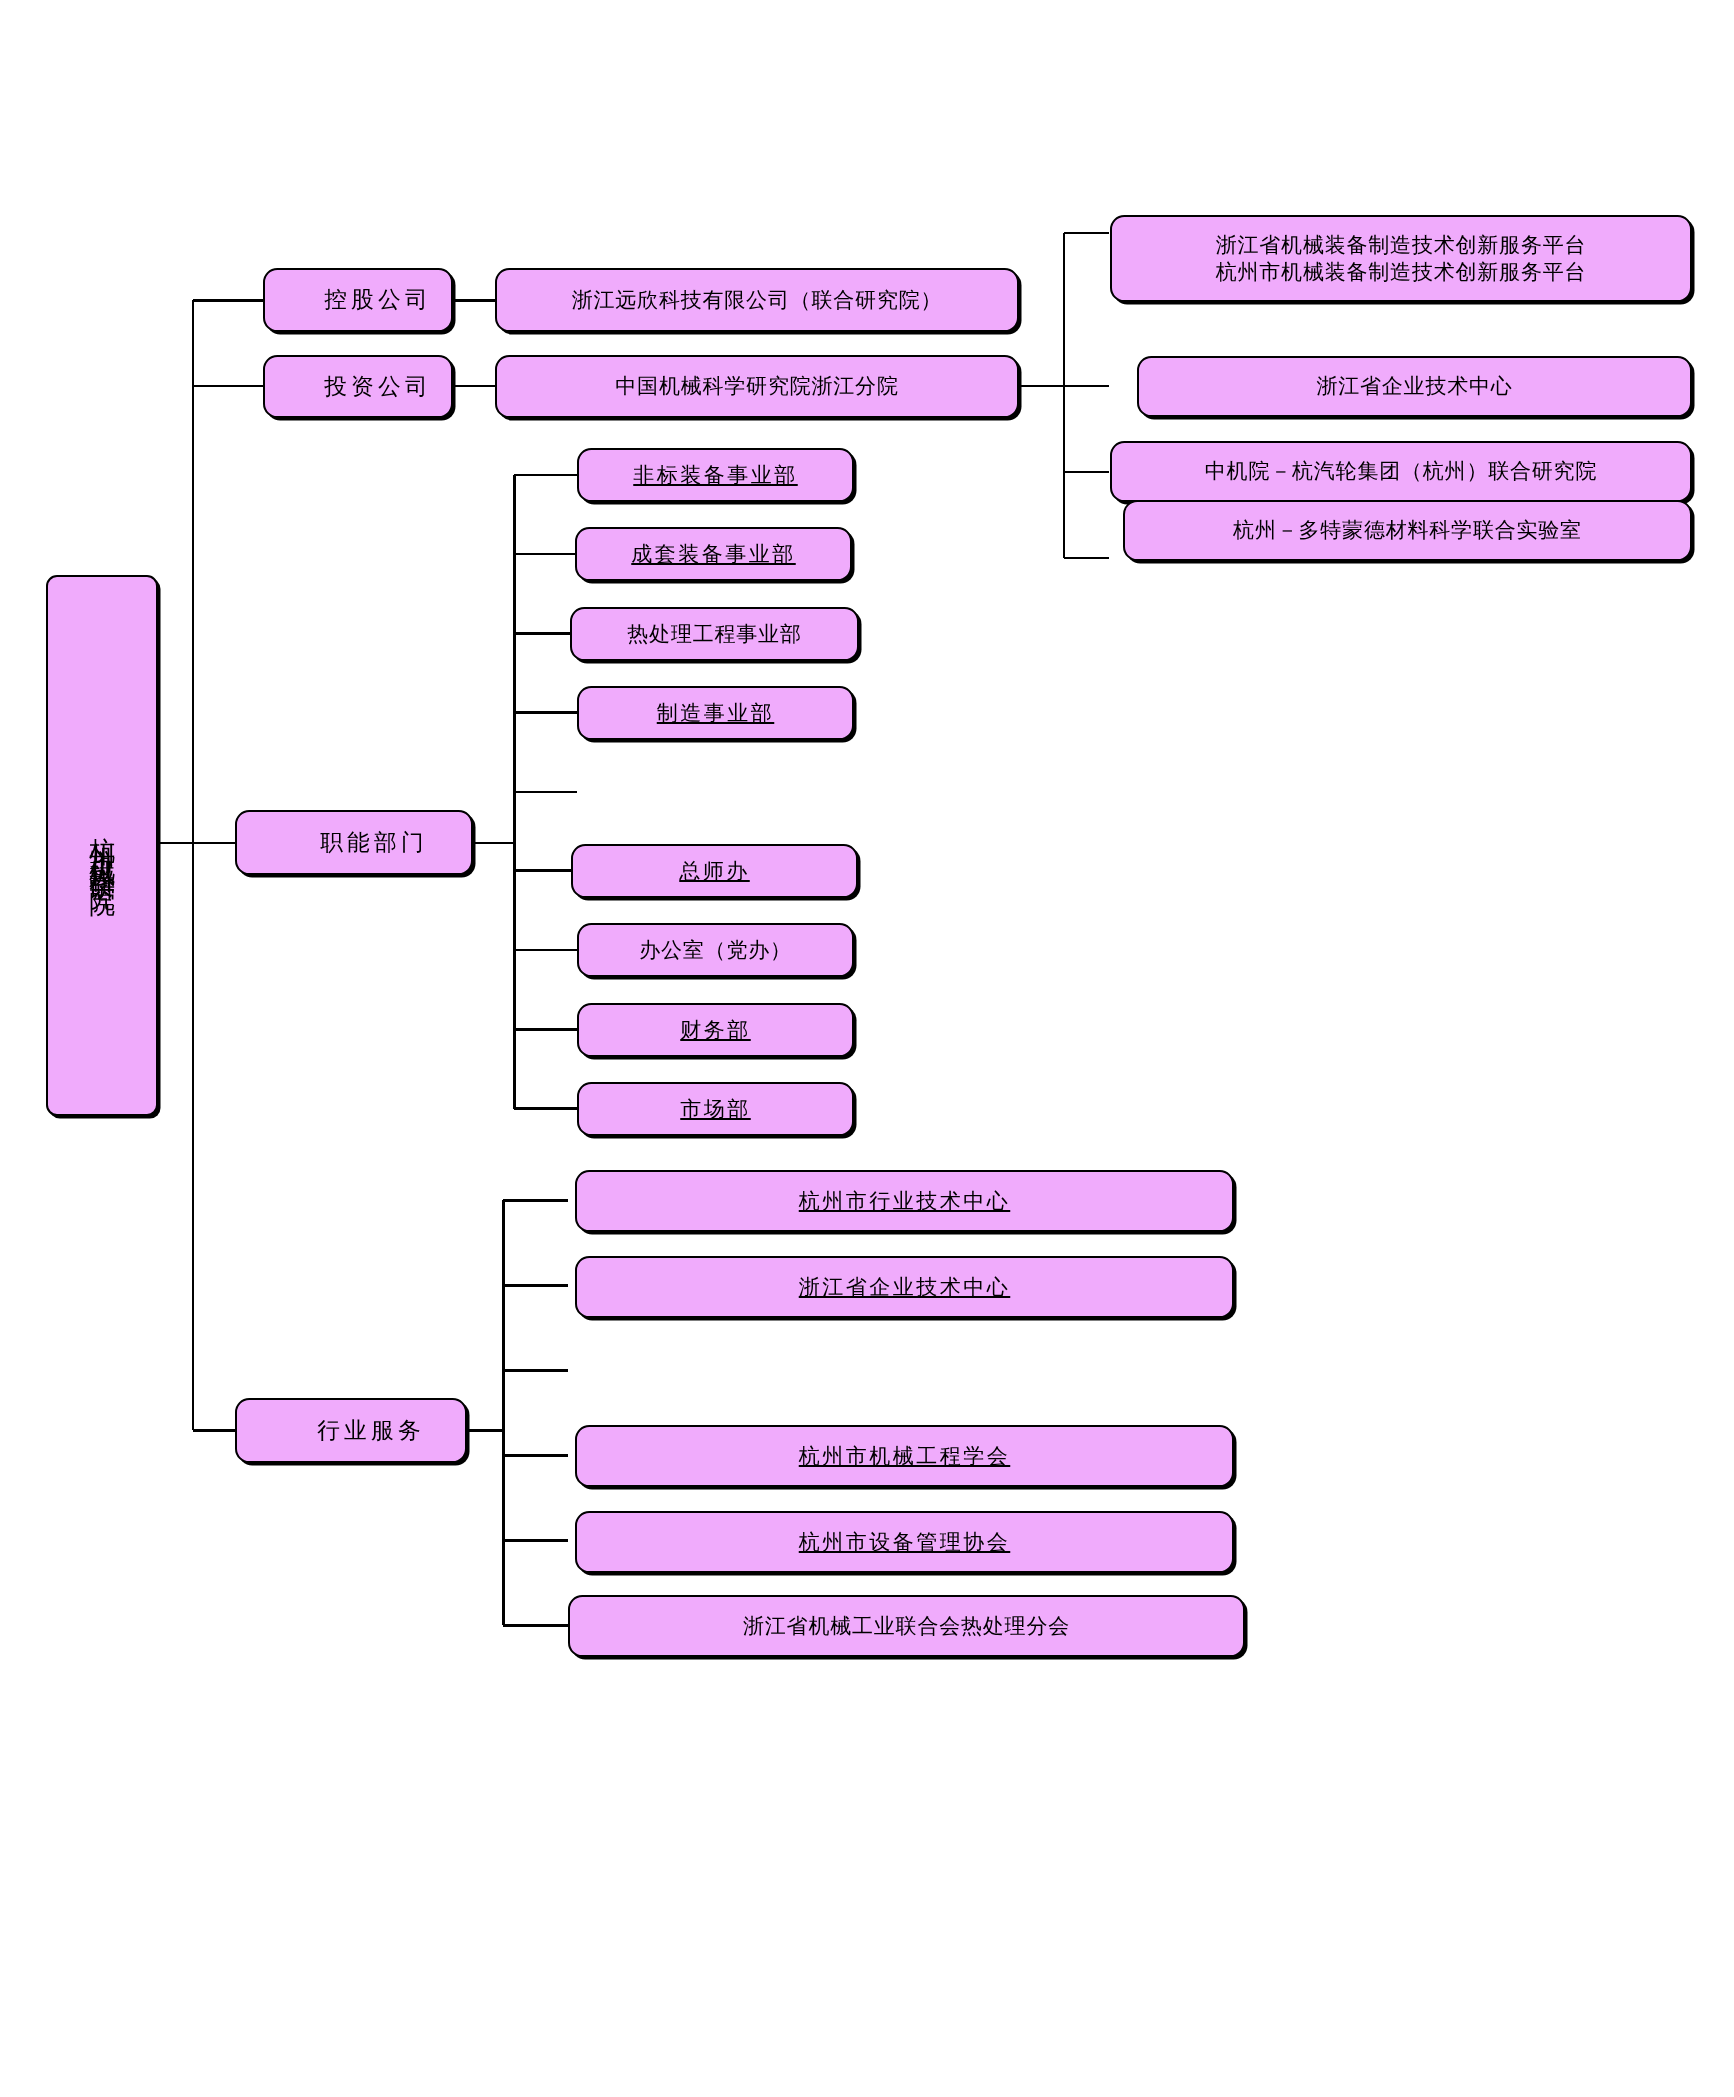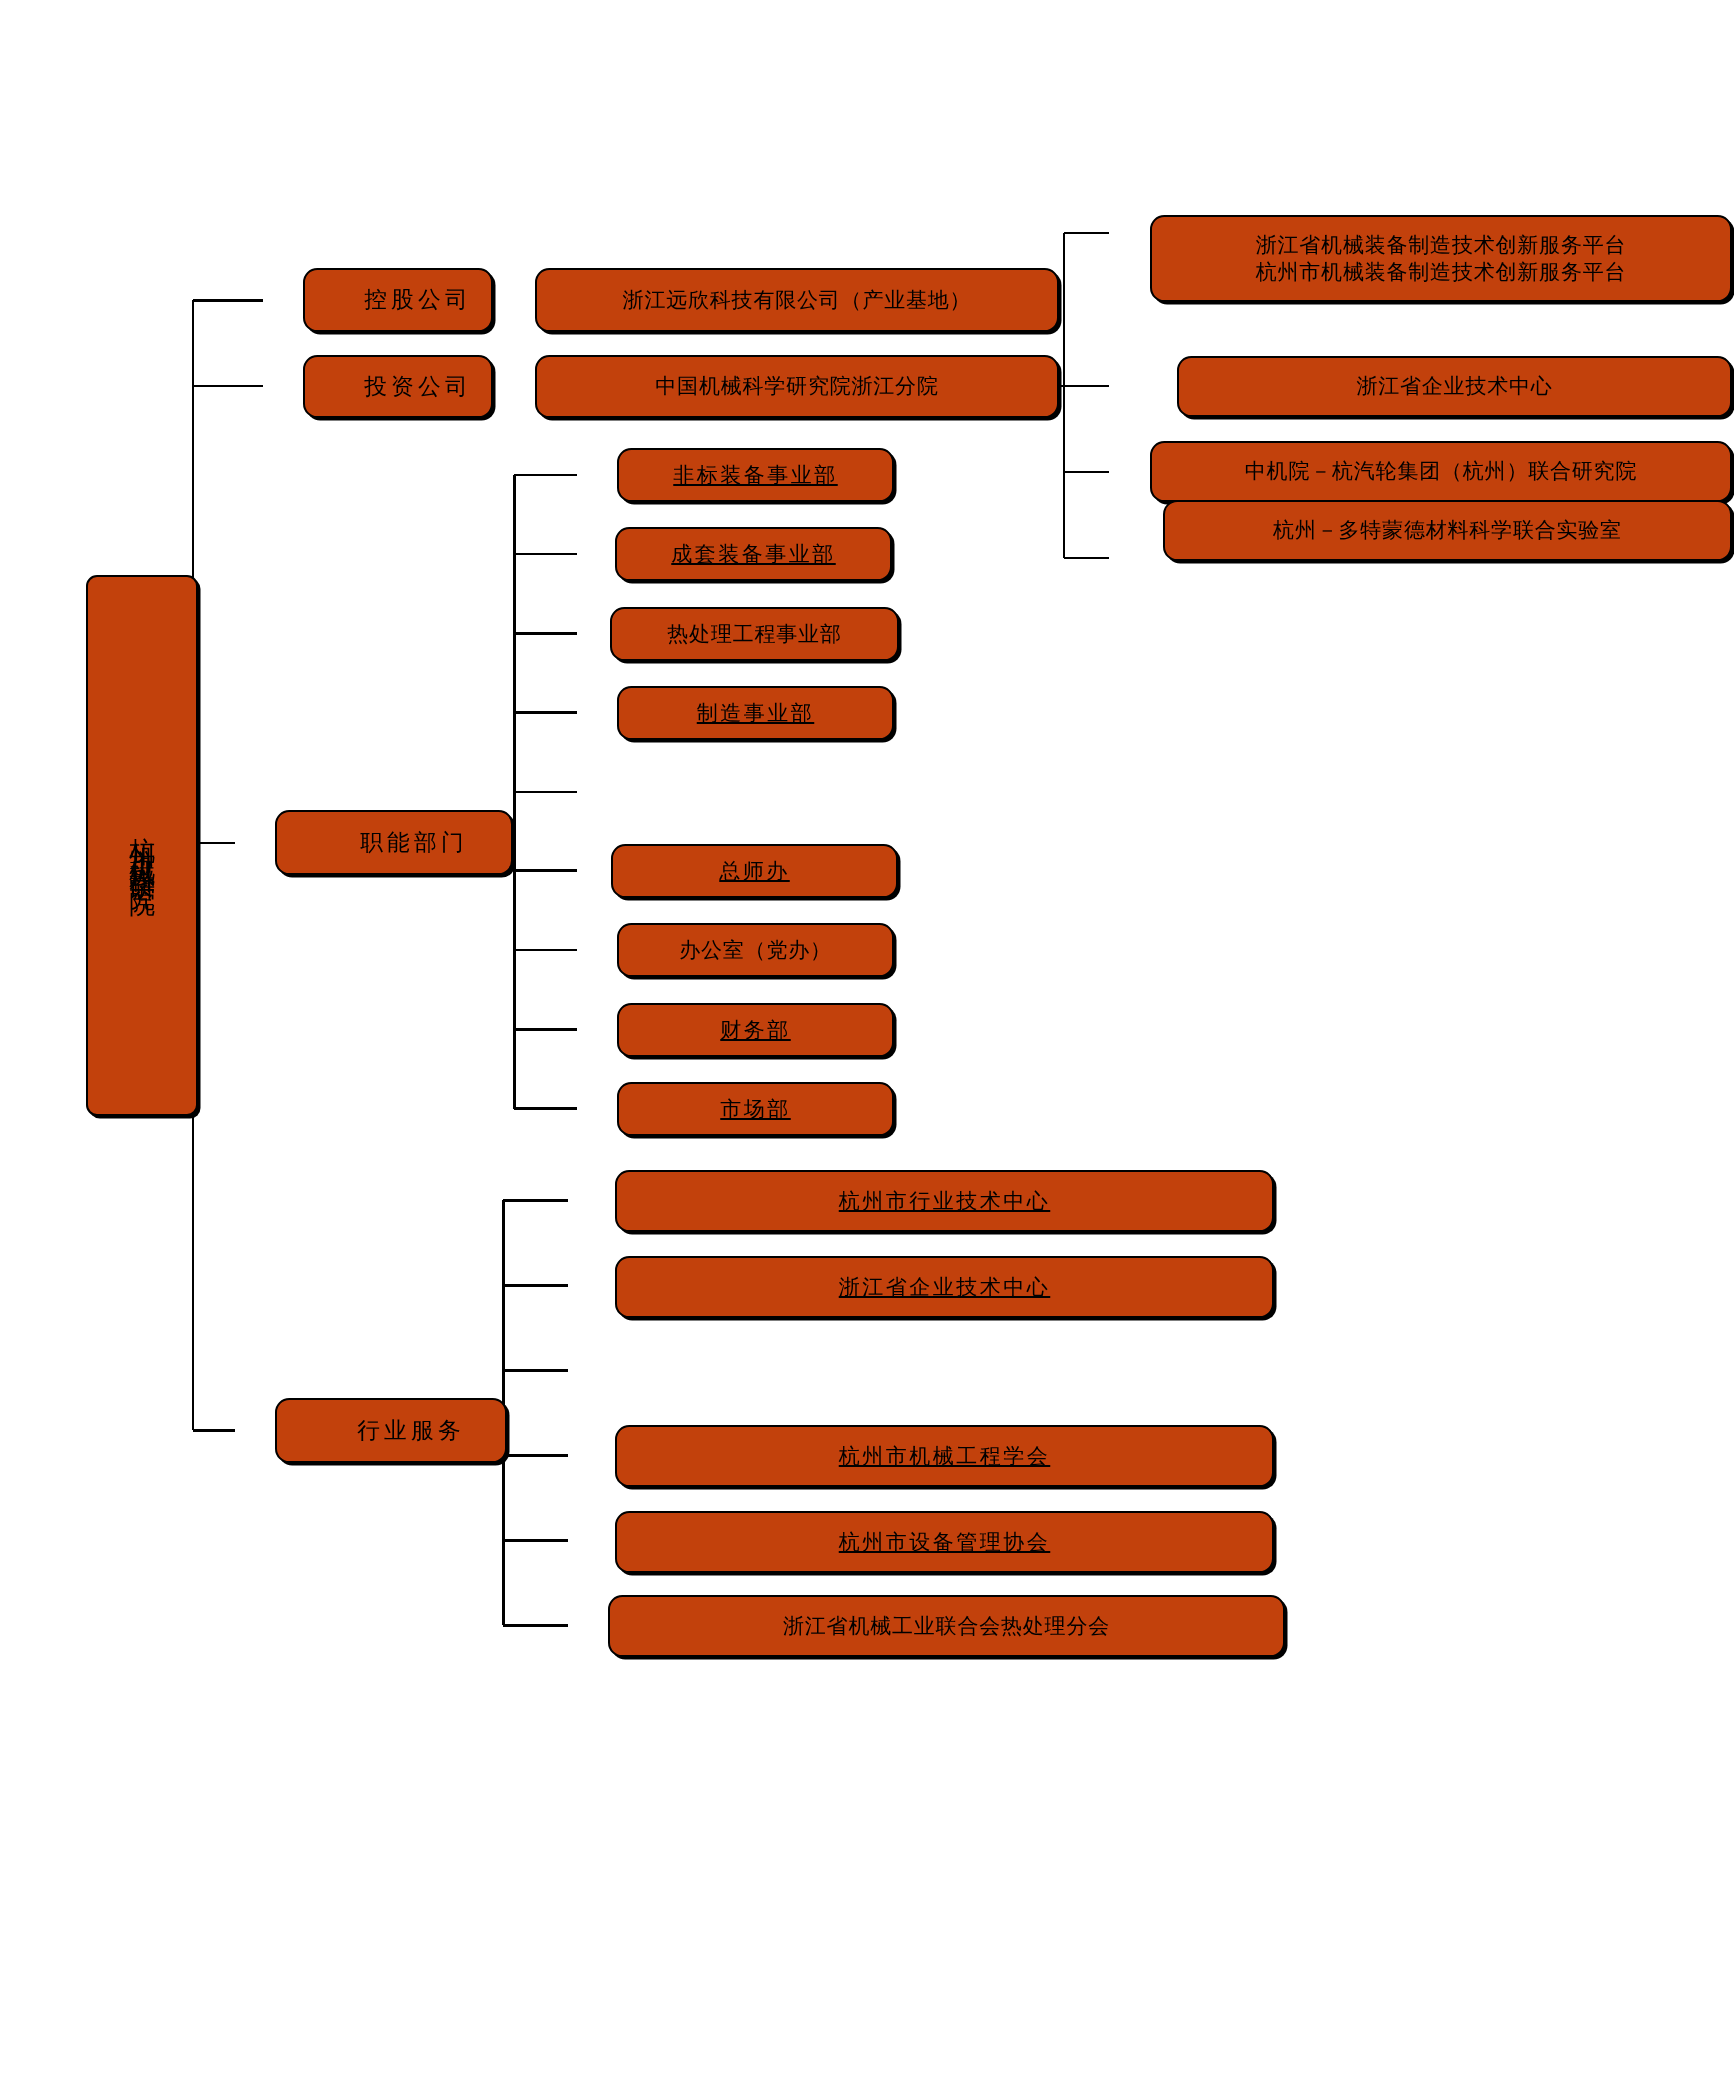--- a/index.html
+++ b/index.html
@@ -10,30 +10,29 @@
     background:#ffffff;
     font-family:"Liberation Serif","DejaVu Serif",serif;
     overflow:hidden;
   }
   #svg-layer{position:absolute;left:0;top:0;width:1734px;height:2452px;}
   .node{
     position:absolute;
     box-sizing:border-box;
     border:2.9px solid #000000;
     border-radius:14.3px;
-    background:#c2410c;
+    background:#f0abfc;
     display:flex;
     align-items:center;
     justify-content:center;
     text-align:center;
     color:#000000;
     line-height:1.28;
     box-shadow:2.9px 2.9px 0 -0.4px #000000;
     z-index:3;
-    margin-left:40px;
   }
   .node.root{
     writing-mode:vertical-rl;
     text-orientation:upright;
     letter-spacing:5.9px;
     font-size:26px;
     border-radius:11px;
   }
   .node .txt{display:block;white-space:pre-line;}
   .f54{font-size:22.7px;}
@@ -119,21 +118,21 @@
 
   <div class="node f54 lsp10" style="left:235px;top:810px;width:238px;height:65px;">
     <span class="txt">职能部门</span>
   </div>
 
   <div class="node f54 lsp10" style="left:235px;top:1398px;width:232px;height:65px;">
     <span class="txt">行业服务</span>
   </div>
 
   <div class="node f50 lsp2" style="left:495px;top:268px;width:524px;height:64px;">
-    <span class="txt">浙江远欣科技有限公司（产业基地）</span>
+    <span class="txt">浙江远欣科技有限公司（联合研究院）</span>
   </div>
 
   <div class="node f50 lsp2" style="left:495px;top:355px;width:524px;height:63px;">
     <span class="txt">中国机械科学研究院浙江分院</span>
   </div>
 
   <div class="node f50 lsp2" style="left:1110px;top:215px;width:582px;height:87px;">
     <span class="txt">浙江省机械装备制造技术创新服务平台
 杭州市机械装备制造技术创新服务平台</span>
   </div>

